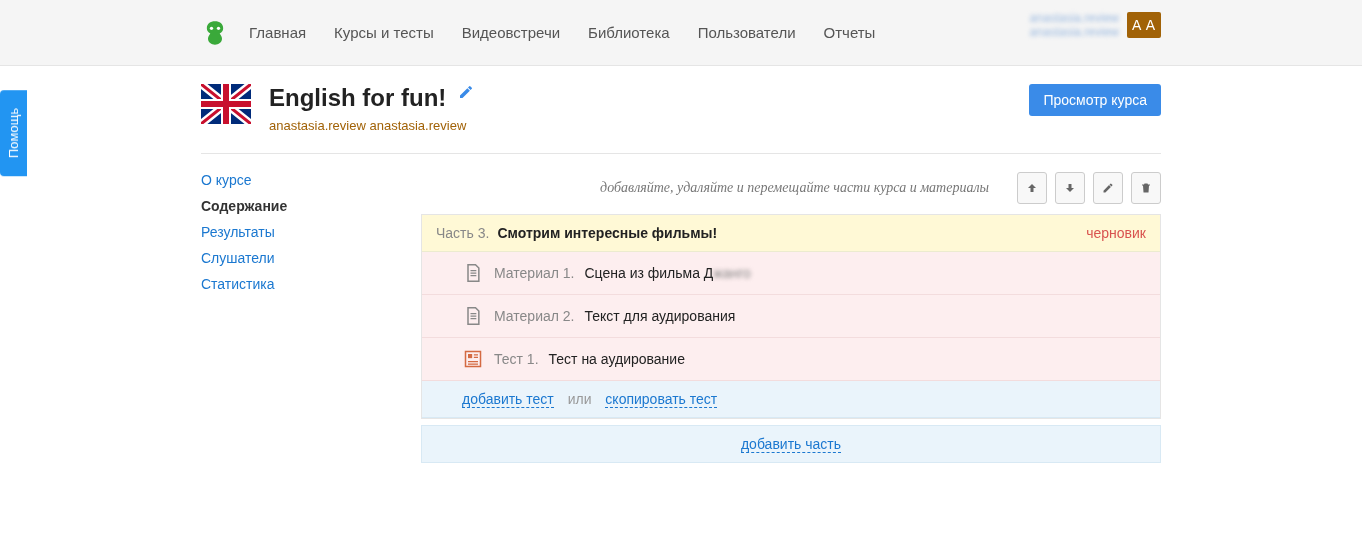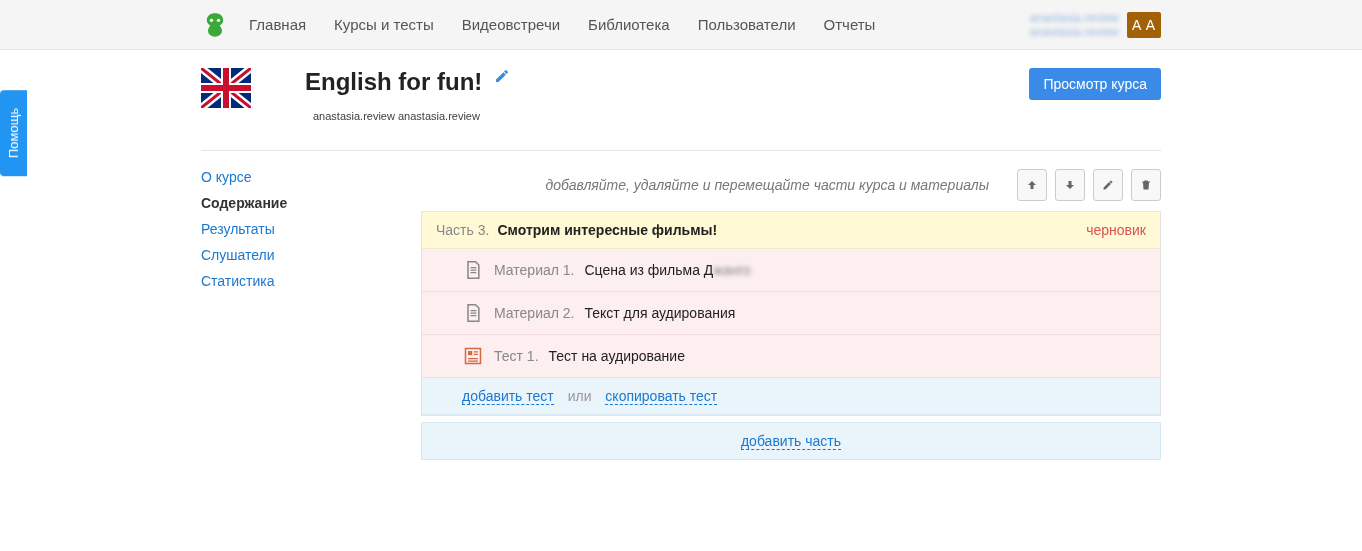--- a/index.html
+++ b/index.html
@@ -1,44 +1,44 @@
 <!DOCTYPE html>
 <html><head>
 <meta charset="utf-8">
 <style>
   html,body{margin:0;padding:0;font-family:Arial,Helvetica,sans-serif;font-size:14px;color:#333;background:#fff;}
   *{box-sizing:border-box}
 
   
-  .nav{background:#f5f5f5;border-bottom:1px solid #e5e5e5;height:50px;width:100%;}
+  .nav{background:#f5f5f5;border-bottom:1px solid #e5e5e5;height:66px;width:100%;}
   .nav-inner{width:960px;margin:0 auto;display:flex;align-items:center;height:100%;position:relative;}
   .nav .logo{width:28px;height:28px;margin-right:20px;display:flex;align-items:center;justify-content:center;}
   .nav .logo svg{display:block}
   .nav ul{list-style:none;padding:0;margin:0;display:flex;gap:28px;}
   .nav ul li{color:#555;font-size:15px;cursor:pointer;}
   .nav .user-area{position:absolute;right:0;top:0;height:50px;display:flex;align-items:center;gap:8px;}
   .nav .user-text{font-size:12px;line-height:14px;color:#9ab9e0;filter:blur(2px);text-align:right}
   .nav .user-badge{background:#a16207;color:#fff;width:34px;height:26px;border-radius:2px;display:flex;align-items:center;justify-content:center;font-size:14px;letter-spacing:1px;}
 
   
   .page{width:960px;margin:0 auto;padding-top:18px;padding-bottom:40px;}
-  .course-head{display:flex;align-items:flex-start;position:relative;border-bottom:1px solid #e5e5e5;padding-bottom:20px;gap:36px;}
+  .course-head{display:flex;align-items:flex-start;position:relative;border-bottom:1px solid #e5e5e5;padding-bottom:20px;}
   .course-flag{width:50px;height:40px;margin-right:18px;flex-shrink:0;}
   .course-head h1{margin:0 0 6px 0;font-size:24px;font-weight:600;color:#222;display:inline-block;}
   .course-head .edit-icon{color:#3a8be8;margin-left:8px;display:inline-flex;vertical-align:top;cursor:pointer;}
-  .course-head .subtitle{color:#404040;font-size:11px;margin:8px;}
+  .course-head .subtitle{color:#a16207;font-size:13px;margin:0;}
   .course-head .view-btn{position:absolute;right:0;top:0;background:#3a8be8;color:#fff;border:0;border-radius:3px;padding:8px 14px;font-size:14px;cursor:pointer;}
 
   .body-row{display:flex;margin-top:18px;}
   .sidebar{width:220px;flex-shrink:0;}
   .sidebar .item{display:block;color:#1b78d0;font-size:14px;margin-bottom:10px;cursor:pointer;}
   .sidebar .item.active{color:#333;font-weight:600;}
 
   .main{flex:1;}
-  .hint-row{display:flex;align-items:center;justify-content:flex-end;gap:8px;margin-bottom:10px;}
+  .hint-row{display:flex;align-items:center;justify-content:flex-end;gap:8px;margin-bottom:10px;font-family:Liberation Serif, serif;}
   .hint-text{font-style:italic;color:#777;font-size:14px;margin-right:auto;text-align:right;flex:1;padding-right:20px;}
   .tool-btn{width:30px;height:32px;border:1px solid #ccc;background:#f8f8f8;border-radius:3px;display:flex;align-items:center;justify-content:center;cursor:pointer;color:#666;}
   .tool-btn svg{display:block}
 
   .section{border:1px solid #e5e5e5;margin-bottom:6px;}
   .section-head{background:#fff9d6;border-bottom:1px solid #ecebcf;padding:10px 14px;display:flex;align-items:center;font-size:14px;}
   .section-head .label{color:#888;margin-right:8px;}
   .section-head .title{font-weight:700;color:#222;}
   .section-head .status{margin-left:auto;color:#d9534f;}
 

